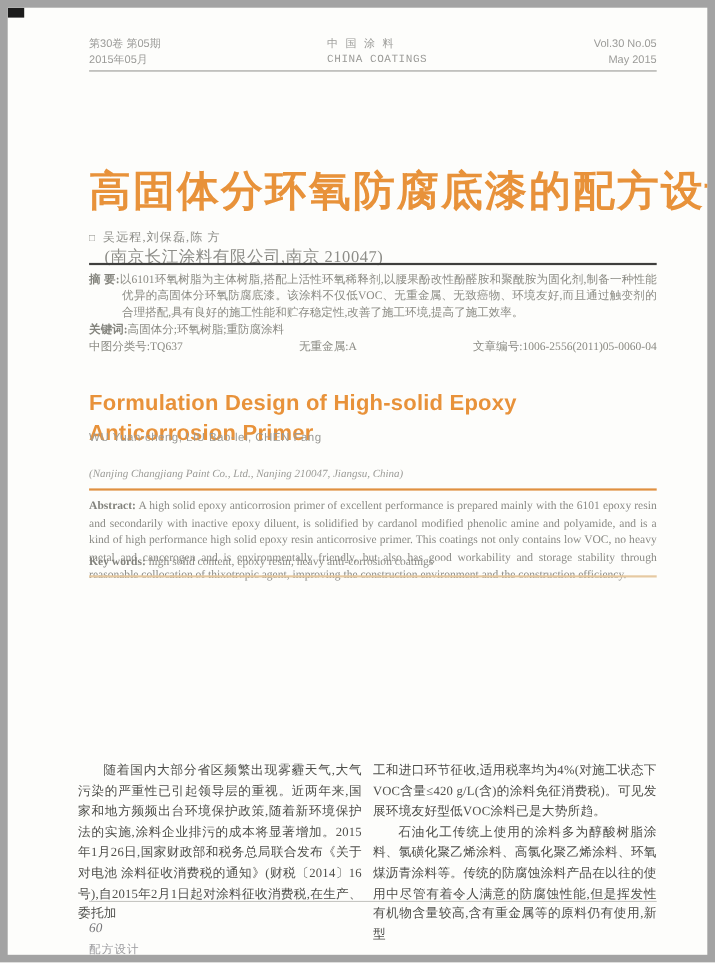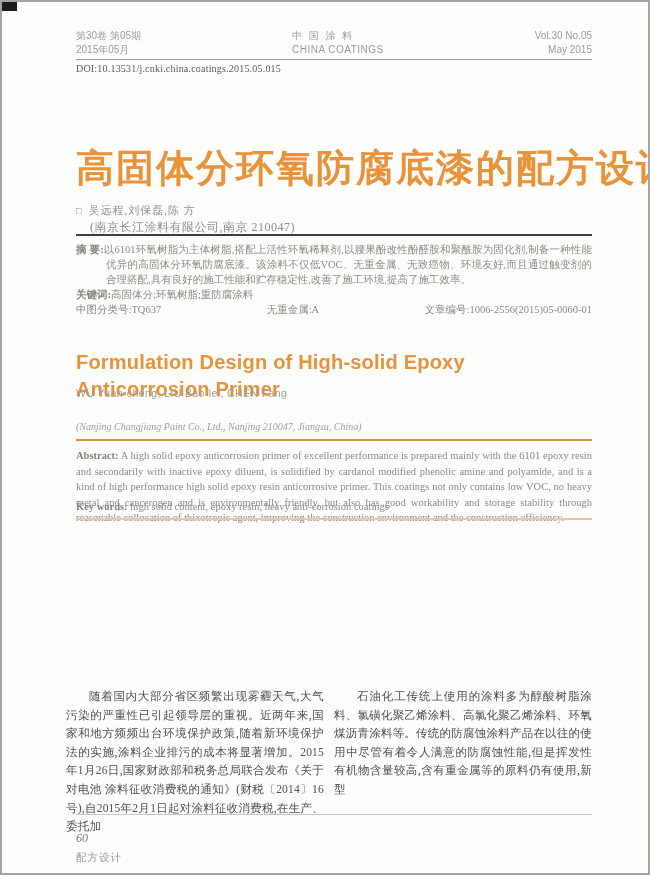--- a/index.html
+++ b/index.html
@@ -1,41 +1,41 @@
 <!DOCTYPE html>
 <html><head>
 <meta charset="utf-8">
 <style>
   * { margin:0; padding:0; box-sizing:border-box; }
   html,body { background:#e9e9e9; }
   .page {
     position:relative; width:650px; height:875px; margin:0 auto;
-    background:#fdfdfb; border:2px solid #a3a3a3; overflow:hidden;
+    background:#fdfdfb; border:7px solid #a3a3a3; overflow:hidden;
     font-family:"Liberation Serif", serif; color:#555;
   }
   .scan-mark { position:absolute; left:0; top:0; width:15px; height:9px; background:#1c1c1c; }
   .abs { position:absolute; left:74px; width:516px; }
 
   
   .header { top:27px; display:flex; justify-content:space-between;
     font-family:"Liberation Sans", sans-serif; font-size:10px; line-height:14px; color:#9b9b98; }
   .header .c { letter-spacing:2px; }
-  .header .c .en { letter-spacing:0.5px; }
+  .header .c .en { letter-spacing:0.5px;font-family:Liberation Mono, monospace; }
   .header .r { text-align:right; }
   .header-rule { top:57px; border-top:1px solid #9a9a96; height:0; }
   .doi { top:61px; font-size:10px; color:#5a5a55; letter-spacing:0.2px; }
 
   
   .title-cn { top:141px; font-family:"Liberation Sans", sans-serif; font-weight:bold;
     font-size:38px; letter-spacing:2px; color:#e8923a; white-space:nowrap; }
 
   
   .authors-cn { top:201px; font-size:11px; color:#8d8d88; letter-spacing:1px; }
   .authors-cn .mark { font-size:9px; color:#8d8d88; margin-right:6px; }
-  .affil-cn { top:217px; font-size:12px; color:#8d8d88; letter-spacing:0.5px; padding-left:14px; }
+  .affil-cn { top:217px; font-size:15px; color:#8d8d88; letter-spacing:0.5px; padding-left:14px; }
 
   .rule-dark { top:232px; border-top:2px solid #3f3f3d; height:0; }
 
   
   .abstract-cn { top:240px; font-size:10.5px; line-height:15px; color:#8b8b84;
     text-align:justify; padding-left:30px; text-indent:-30px; }
   .abstract-cn b, .kw-cn b { font-weight:bold; color:#84847d; }
   .kw-cn { top:286px; font-size:10.5px; color:#8b8b84; }
   .meta-cn { top:301px; display:flex; justify-content:space-between; font-size:10.5px; color:#8b8b84; }
 
@@ -83,41 +83,40 @@
       <div>中 国 涂 料</div>
       <div class="en">CHINA COATINGS</div>
     </div>
     <div class="r">
       <div>Vol.30 No.05</div>
       <div>May 2015</div>
     </div>
   </div>
 
   <div class="abs header-rule"></div>
-  <div class="abs doi">DOI:10.13531/j.cnki.china.coatings.2015.05.015</div>
 
   <h1 class="abs title-cn">高固体分环氧防腐底漆的配方设计</h1>
 
   <div class="abs authors-cn">
     <span class="mark">□</span><span>吴远程,刘保磊,陈  方</span>
   </div>
   <div class="abs affil-cn">(南京长江涂料有限公司,南京  210047)</div>
 
   <div class="abs rule-dark"></div>
 
   <p class="abs abstract-cn">
     <b>摘  要:</b><span>以6101环氧树脂为主体树脂,搭配上活性环氧稀释剂,以腰果酚改性酚醛胺和聚酰胺为固化剂,制备一种性能优异的高固体分环氧防腐底漆。该涂料不仅低VOC、无重金属、无致癌物、环境友好,而且通过触变剂的合理搭配,具有良好的施工性能和贮存稳定性,改善了施工环境,提高了施工效率。</span>
   </p>
   <p class="abs kw-cn">
     <b>关键词:</b><span>高固体分;环氧树脂;重防腐涂料</span>
   </p>
   <div class="abs meta-cn">
     <span>中图分类号:TQ637</span>
     <span>无重金属:A</span>
-    <span>文章编号:1006-2556(2015)05-0060-01</span>
+    <span>文章编号:1006-2556(2011)05-0060-04</span>
   </div>
 
   <h2 class="abs title-en">Formulation Design of High-solid Epoxy Anticorrosion Primer</h2>
   <div class="abs authors-en">WU Yuan-cheng, LIU Bao-lei, CHEN Fang</div>
   <div class="abs affil-en">(Nanjing Changjiang Paint Co., Ltd., Nanjing 210047, Jiangsu, China)</div>
 
   <div class="abs rule-orange"></div>
 
   <p class="abs abstract-en">
     <b>Abstract:</b> <span>A high solid epoxy anticorrosion primer of excellent performance is prepared mainly with the 6101 epoxy resin and secondarily with inactive epoxy diluent, is solidified by cardanol modified phenolic amine and polyamide, and is a kind of high performance high solid epoxy resin anticorrosive primer. This coatings not only contains low VOC, no heavy metal and cancerogen and is environmentally friendly, but also has good workability and storage stability through reasonable collocation of thixotropic agent, improving the construction environment and the construction efficiency.</span>
@@ -127,20 +126,21 @@
   </p>
 
   <div class="abs rule-tan"></div>
 
 
   <div class="abs body-cols">
     <div class="col">
       <p class="indent">随着国内大部分省区频繁出现雾霾天气,大气污染的严重性已引起领导层的重视。近两年来,国家和地方频频出台环境保护政策,随着新环境保护法的实施,涂料企业排污的成本将显著增加。2015年1月26日,国家财政部和税务总局联合发布《关于对电池 涂料征收消费税的通知》(财税〔2014〕16号),自2015年2月1日起对涂料征收消费税,在生产、委托加</p>
     </div>
     <div class="col">
+      <p>工和进口环节征收,适用税率均为4%(对施工状态下VOC含量≤420 g/L(含)的涂料免征消费税)。可见发展环境友好型低VOC涂料已是大势所趋。</p>
       <p class="indent">石油化工传统上使用的涂料多为醇酸树脂涂料、氯磺化聚乙烯涂料、高氯化聚乙烯涂料、环氧煤沥青涂料等。传统的防腐蚀涂料产品在以往的使用中尽管有着令人满意的防腐蚀性能,但是挥发性有机物含量较高,含有重金属等的原料仍有使用,新型</p>
     </div>
   </div>
 
   <div class="abs footer">
     <div class="pg-num">60</div>
     <div class="foot-cn">配方设计</div>
   </div>
 </div>
 

